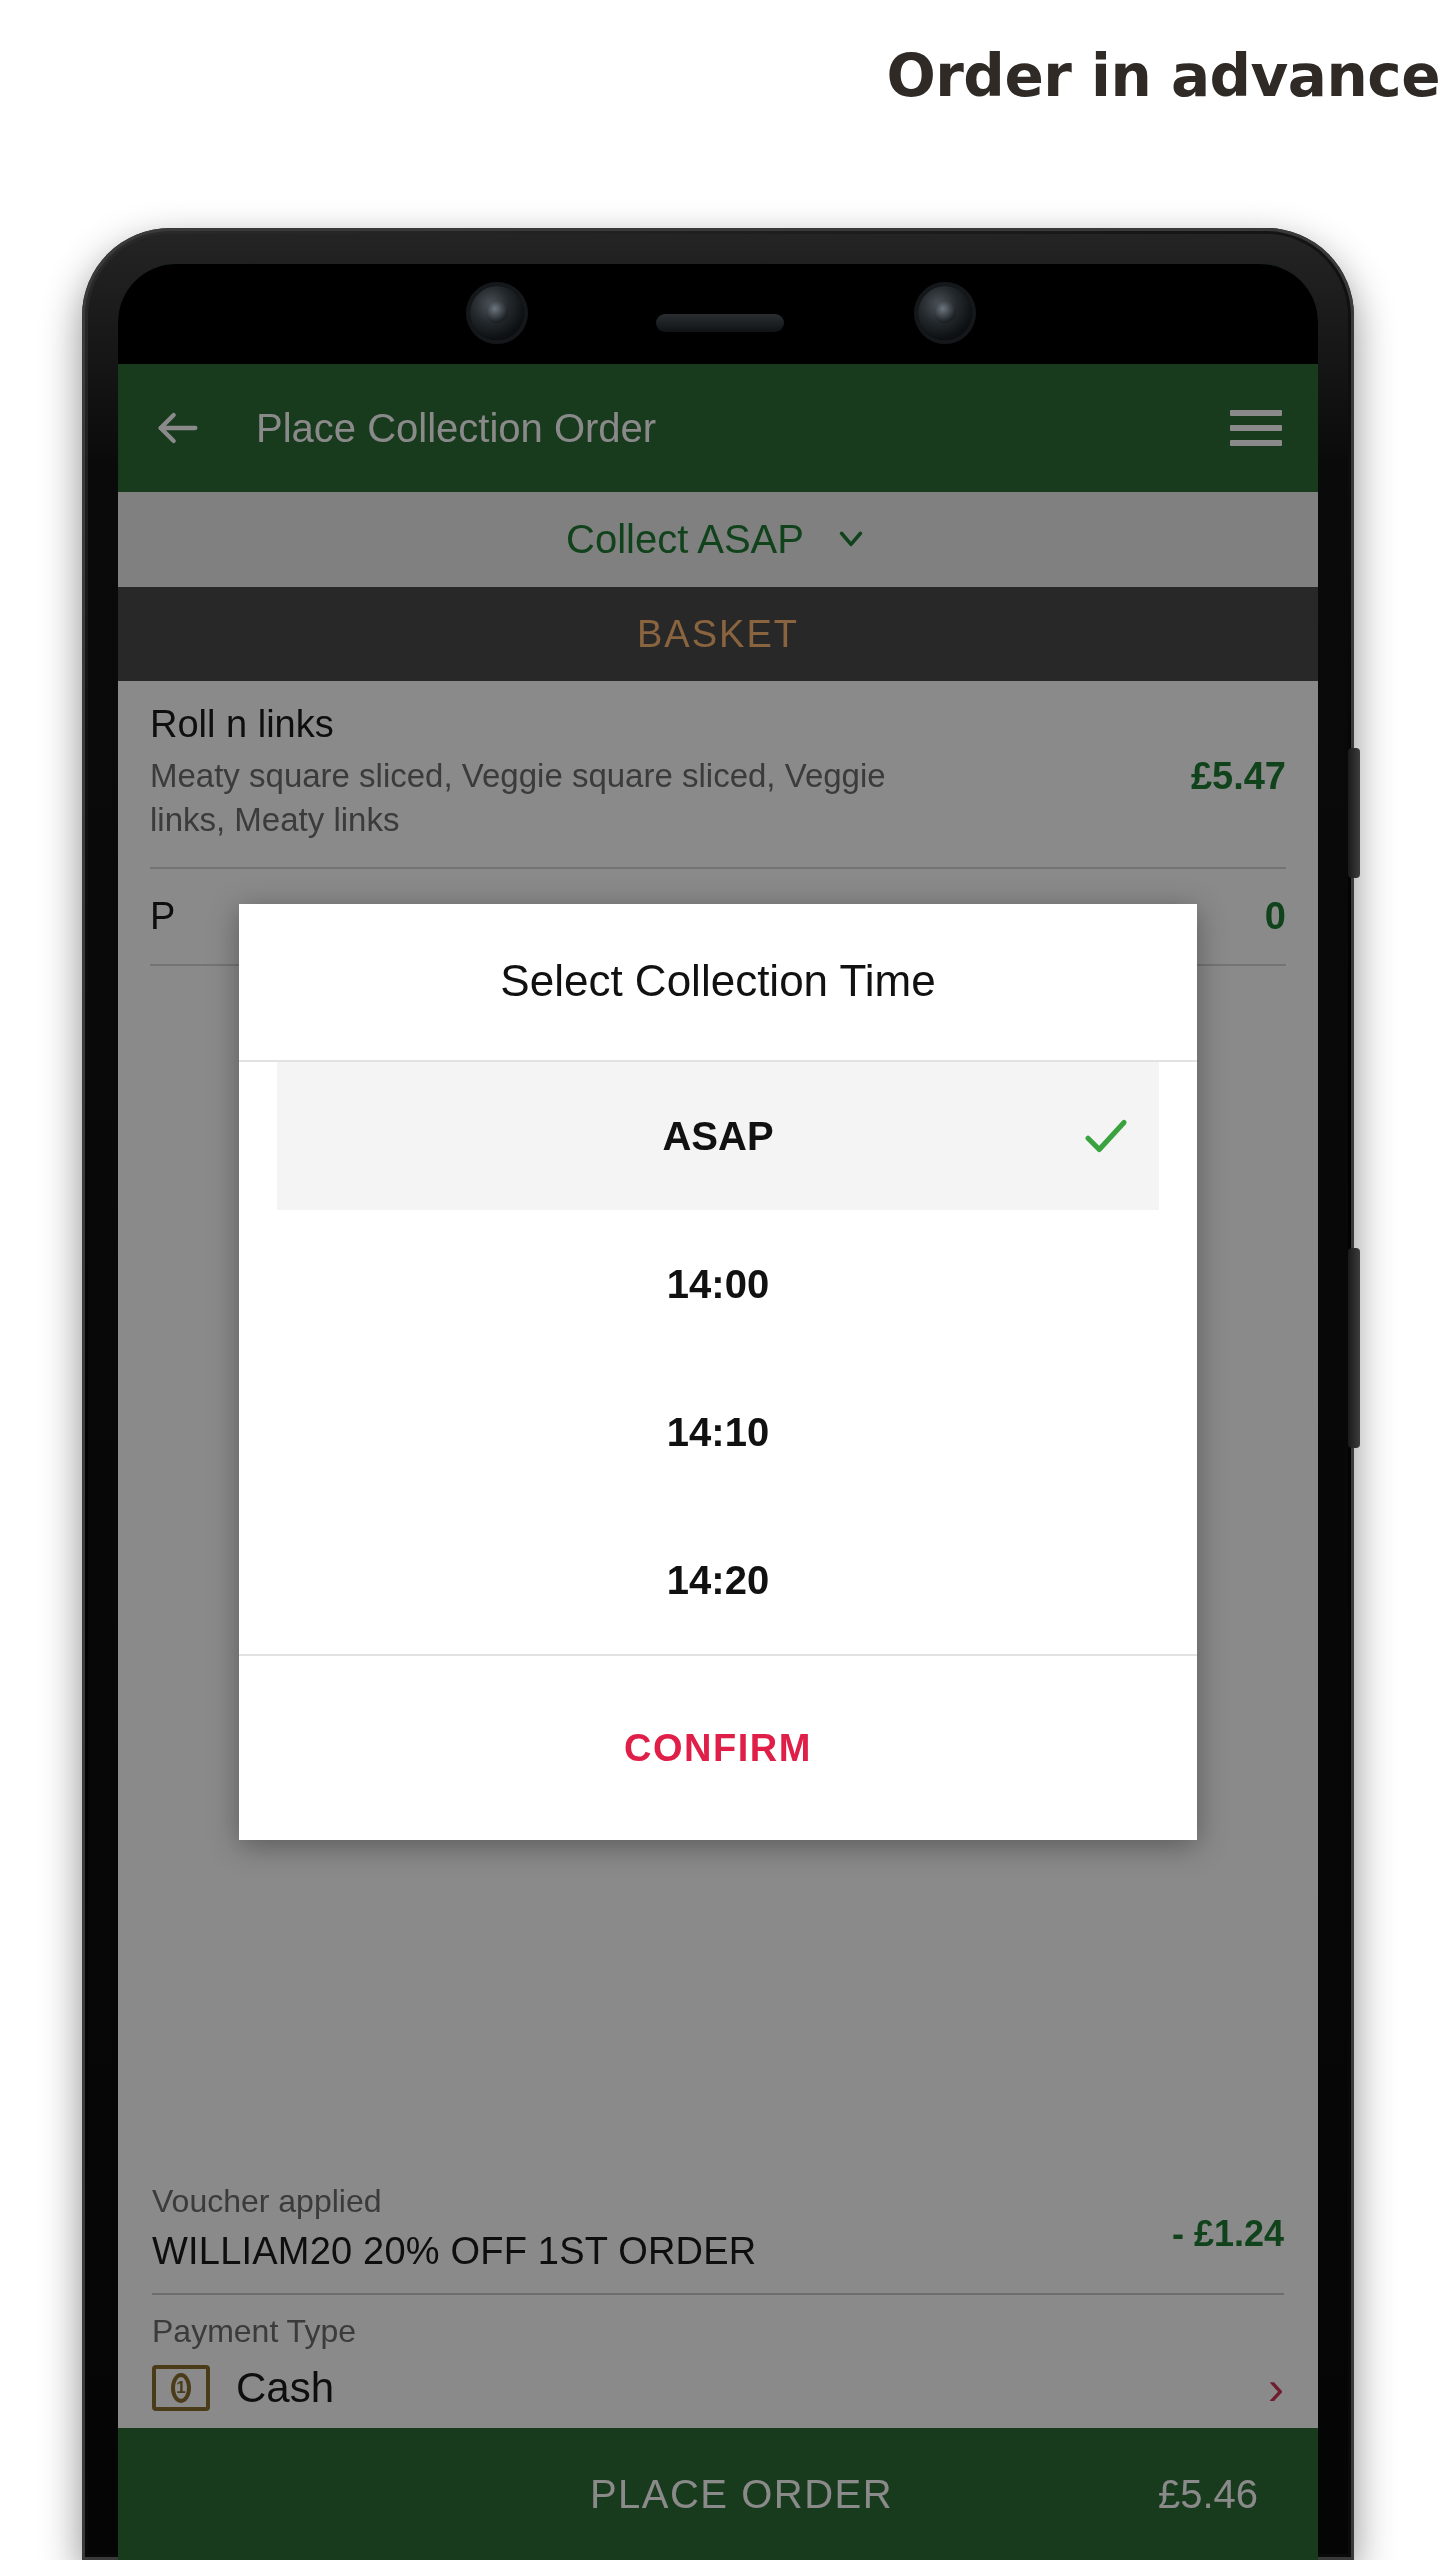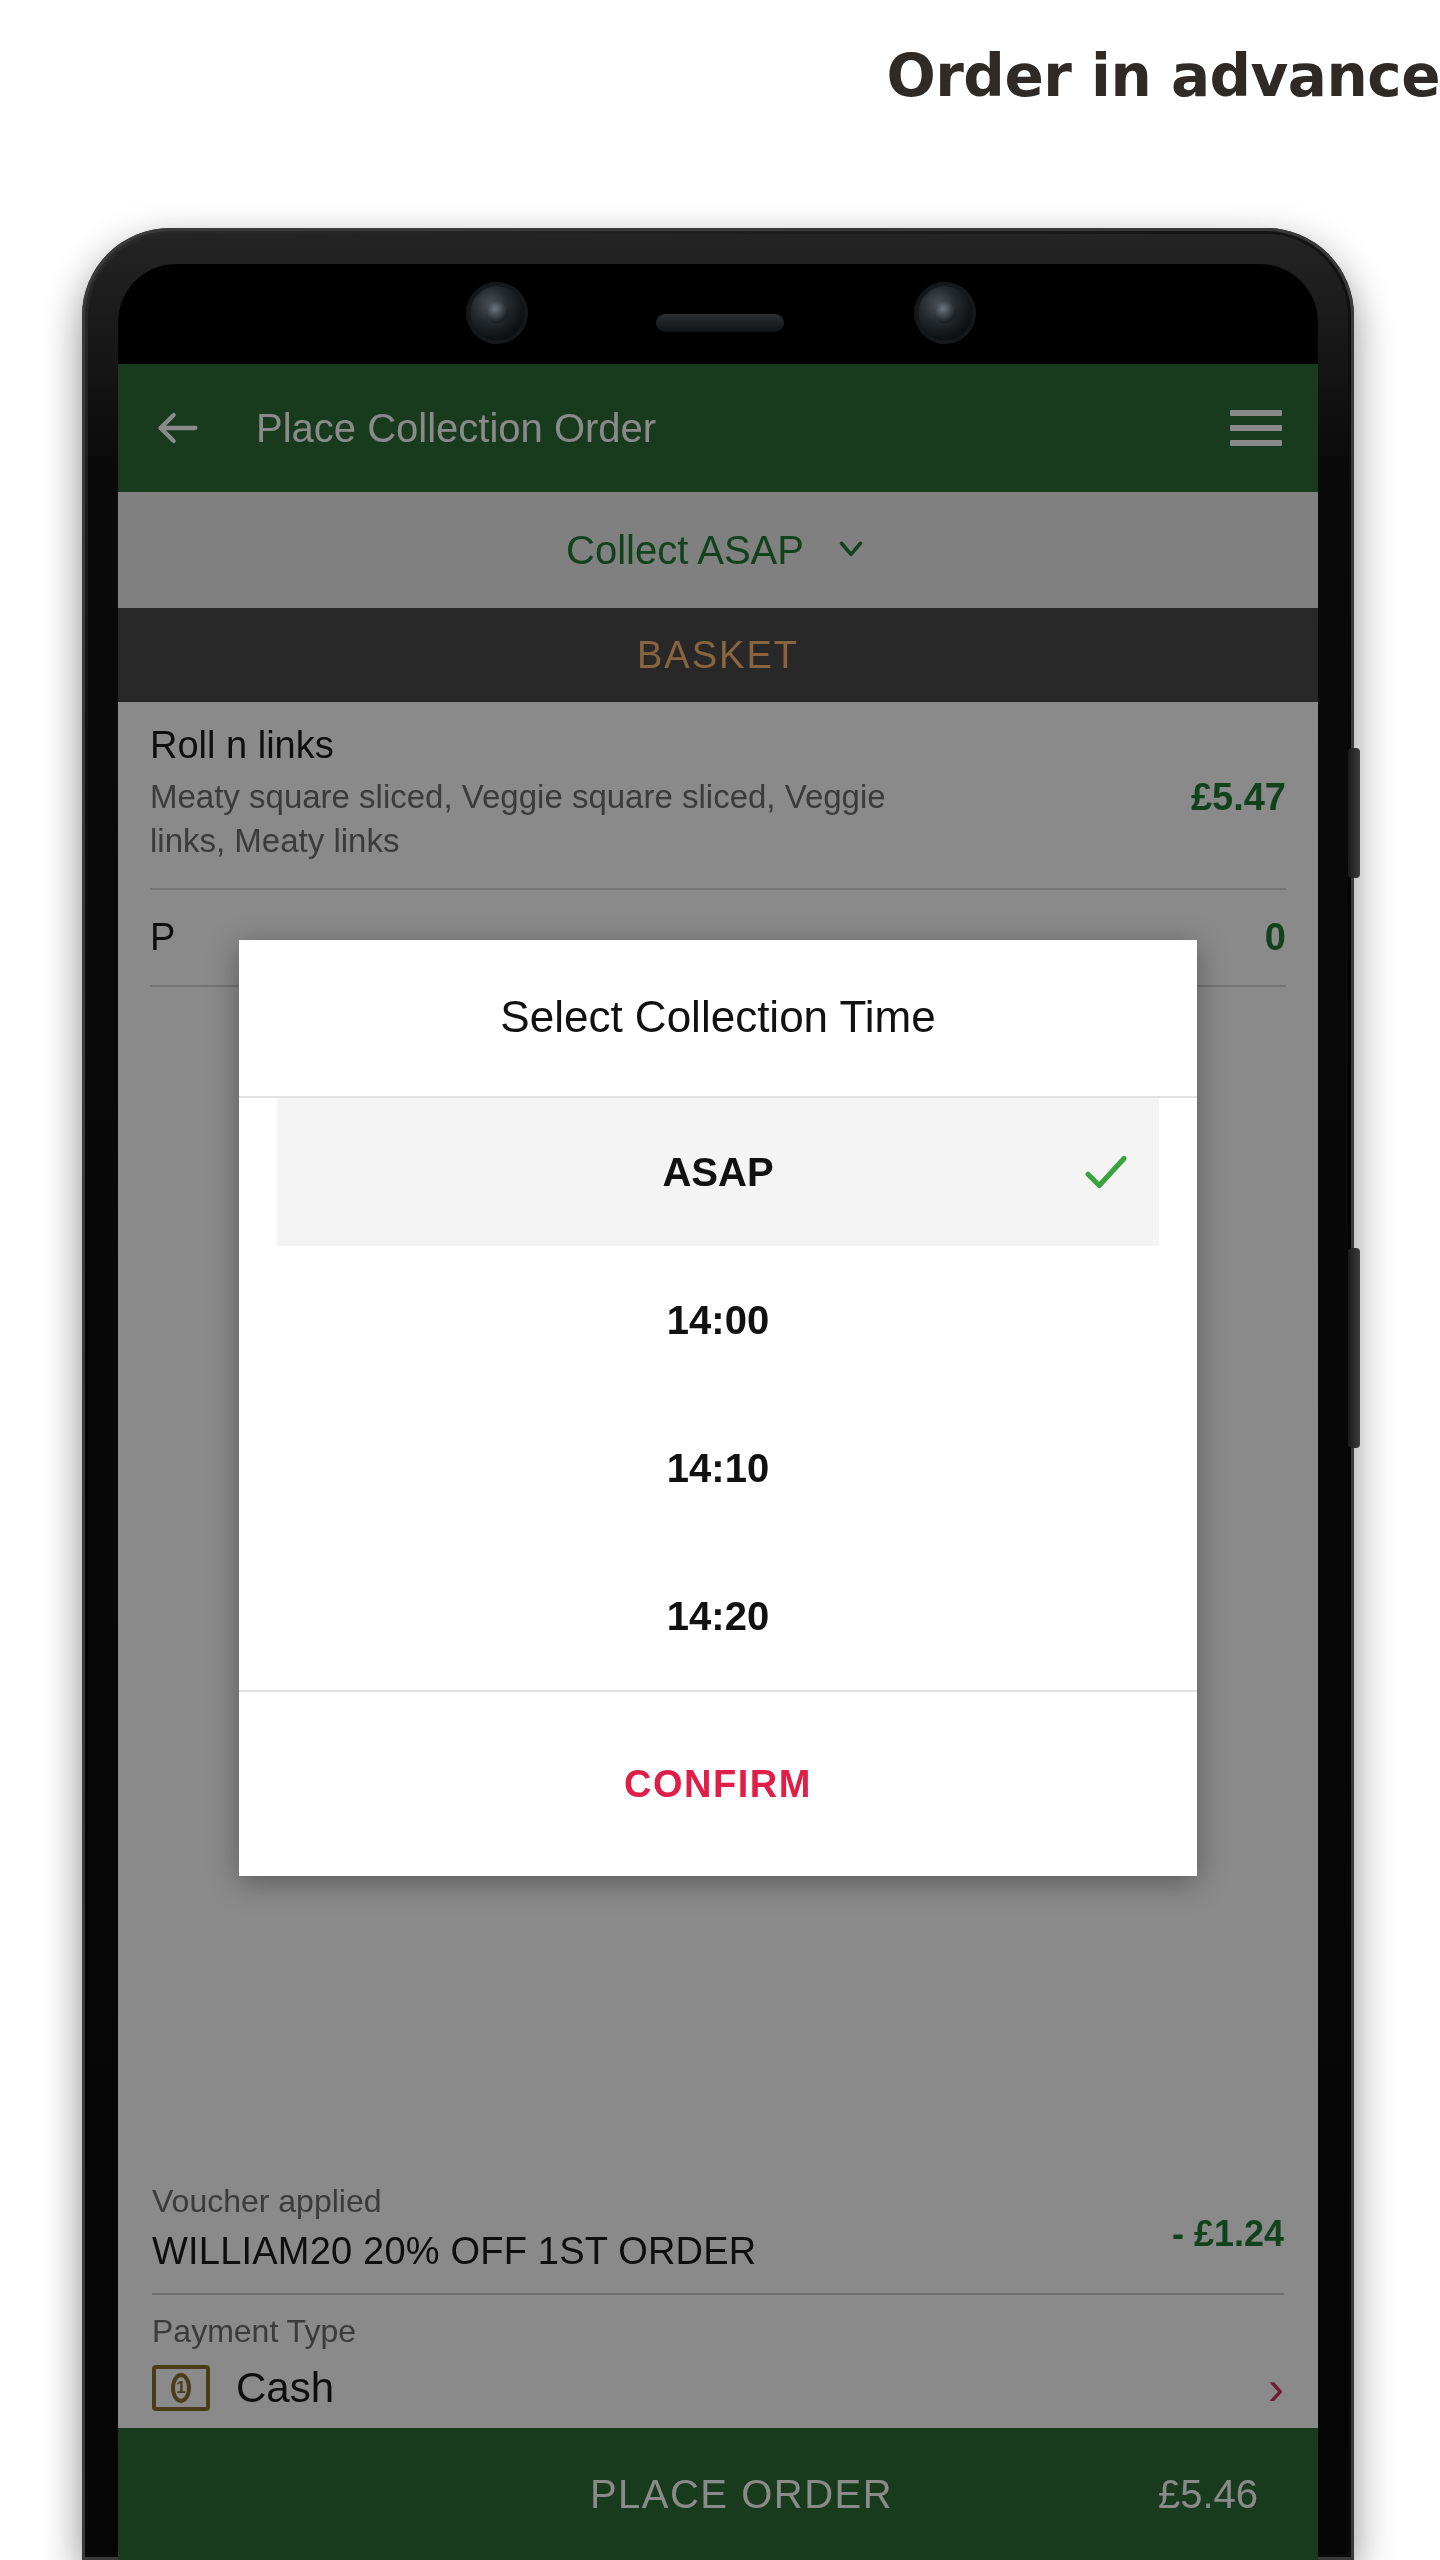--- a/index.html
+++ b/index.html
@@ -147,21 +147,21 @@
   .icon-back { width: 52px; height: 52px; }
   .hamburger {
     position: absolute; right: 36px; top: 50%; transform: translateY(-50%);
     width: 52px; height: 36px;
     display: flex; flex-direction: column; justify-content: space-between;
   }
   .hamburger span { display:block; height: 6px; background:#fff; border-radius: 1px; }
 
   
   .collect-bar {
-    height: 116px;
+    height: 95px;
     background: #ececec;
     display: flex;
     align-items: center;
     justify-content: center;
     gap: 28px;
   }
   .collect-bar .txt { font-size: 40px; color: #1f7a33; font-weight: 400; }
 
   
   .basket-head {
@@ -239,21 +239,20 @@
 
   
   .dialog {
     position: absolute;
     left: 121px;
     top: 640px;
     width: 958px;
     background: #ffffff;
     z-index: 25;
     box-shadow: 0 6px 28px rgba(0,0,0,.35);
-    margin-top: 36px;
   }
   .dlg-title {
     text-align: center;
     font-size: 44px;
     color: #111;
     padding: 52px 20px 54px 20px;
     border-bottom: 2px solid #e2e2e2;
   }
   .dlg-list { padding: 0; }
   .dlg-opt {

